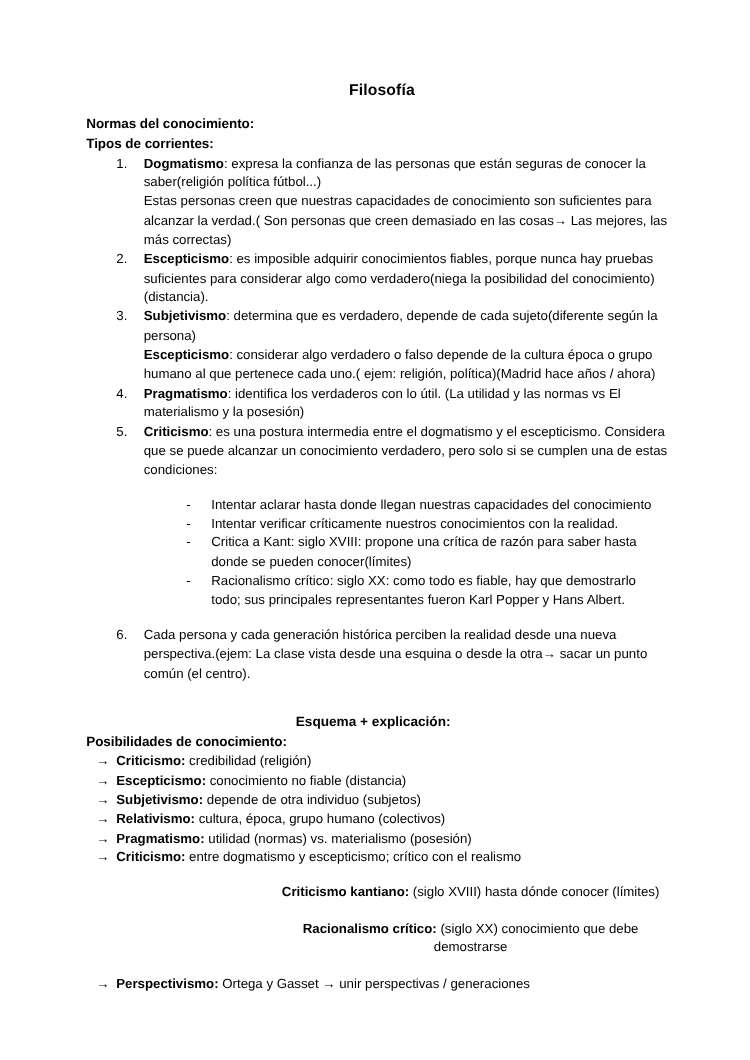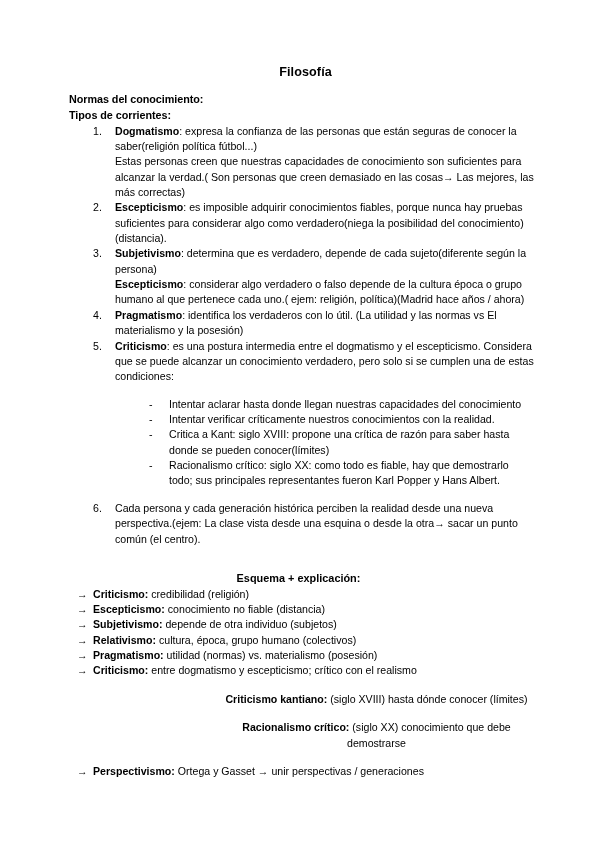--- a/index.html
+++ b/index.html
@@ -178,20 +178,21 @@
 
     <li>
       <p>Cada persona y cada generación histórica perciben la realidad desde una nueva perspectiva.(ejem: La clase vista desde una esquina o desde la otra→ sacar un punto común (el centro).</p>
     </li>
 
   </ol>
 
   <div class="spacer-lines"></div>
 
   <div class="center-head">Esquema + explicación:</div>
+  <div class="section-head">Posibilidades de conocimiento:</div>
 
   <ul class="arrow-list">
     <li>
       <span class="arrow-glyph">→</span><b>Criticismo:</b><span> </span><span>credibilidad (religión)</span>
     </li>
     <li>
       <span class="arrow-glyph">→</span><b>Escepticismo:</b><span> </span><span>conocimiento no fiable (distancia)</span>
     </li>
     <li>
       <span class="arrow-glyph">→</span><b>Subjetivismo:</b><span> </span><span>depende de otra individuo (subjetos)</span>

